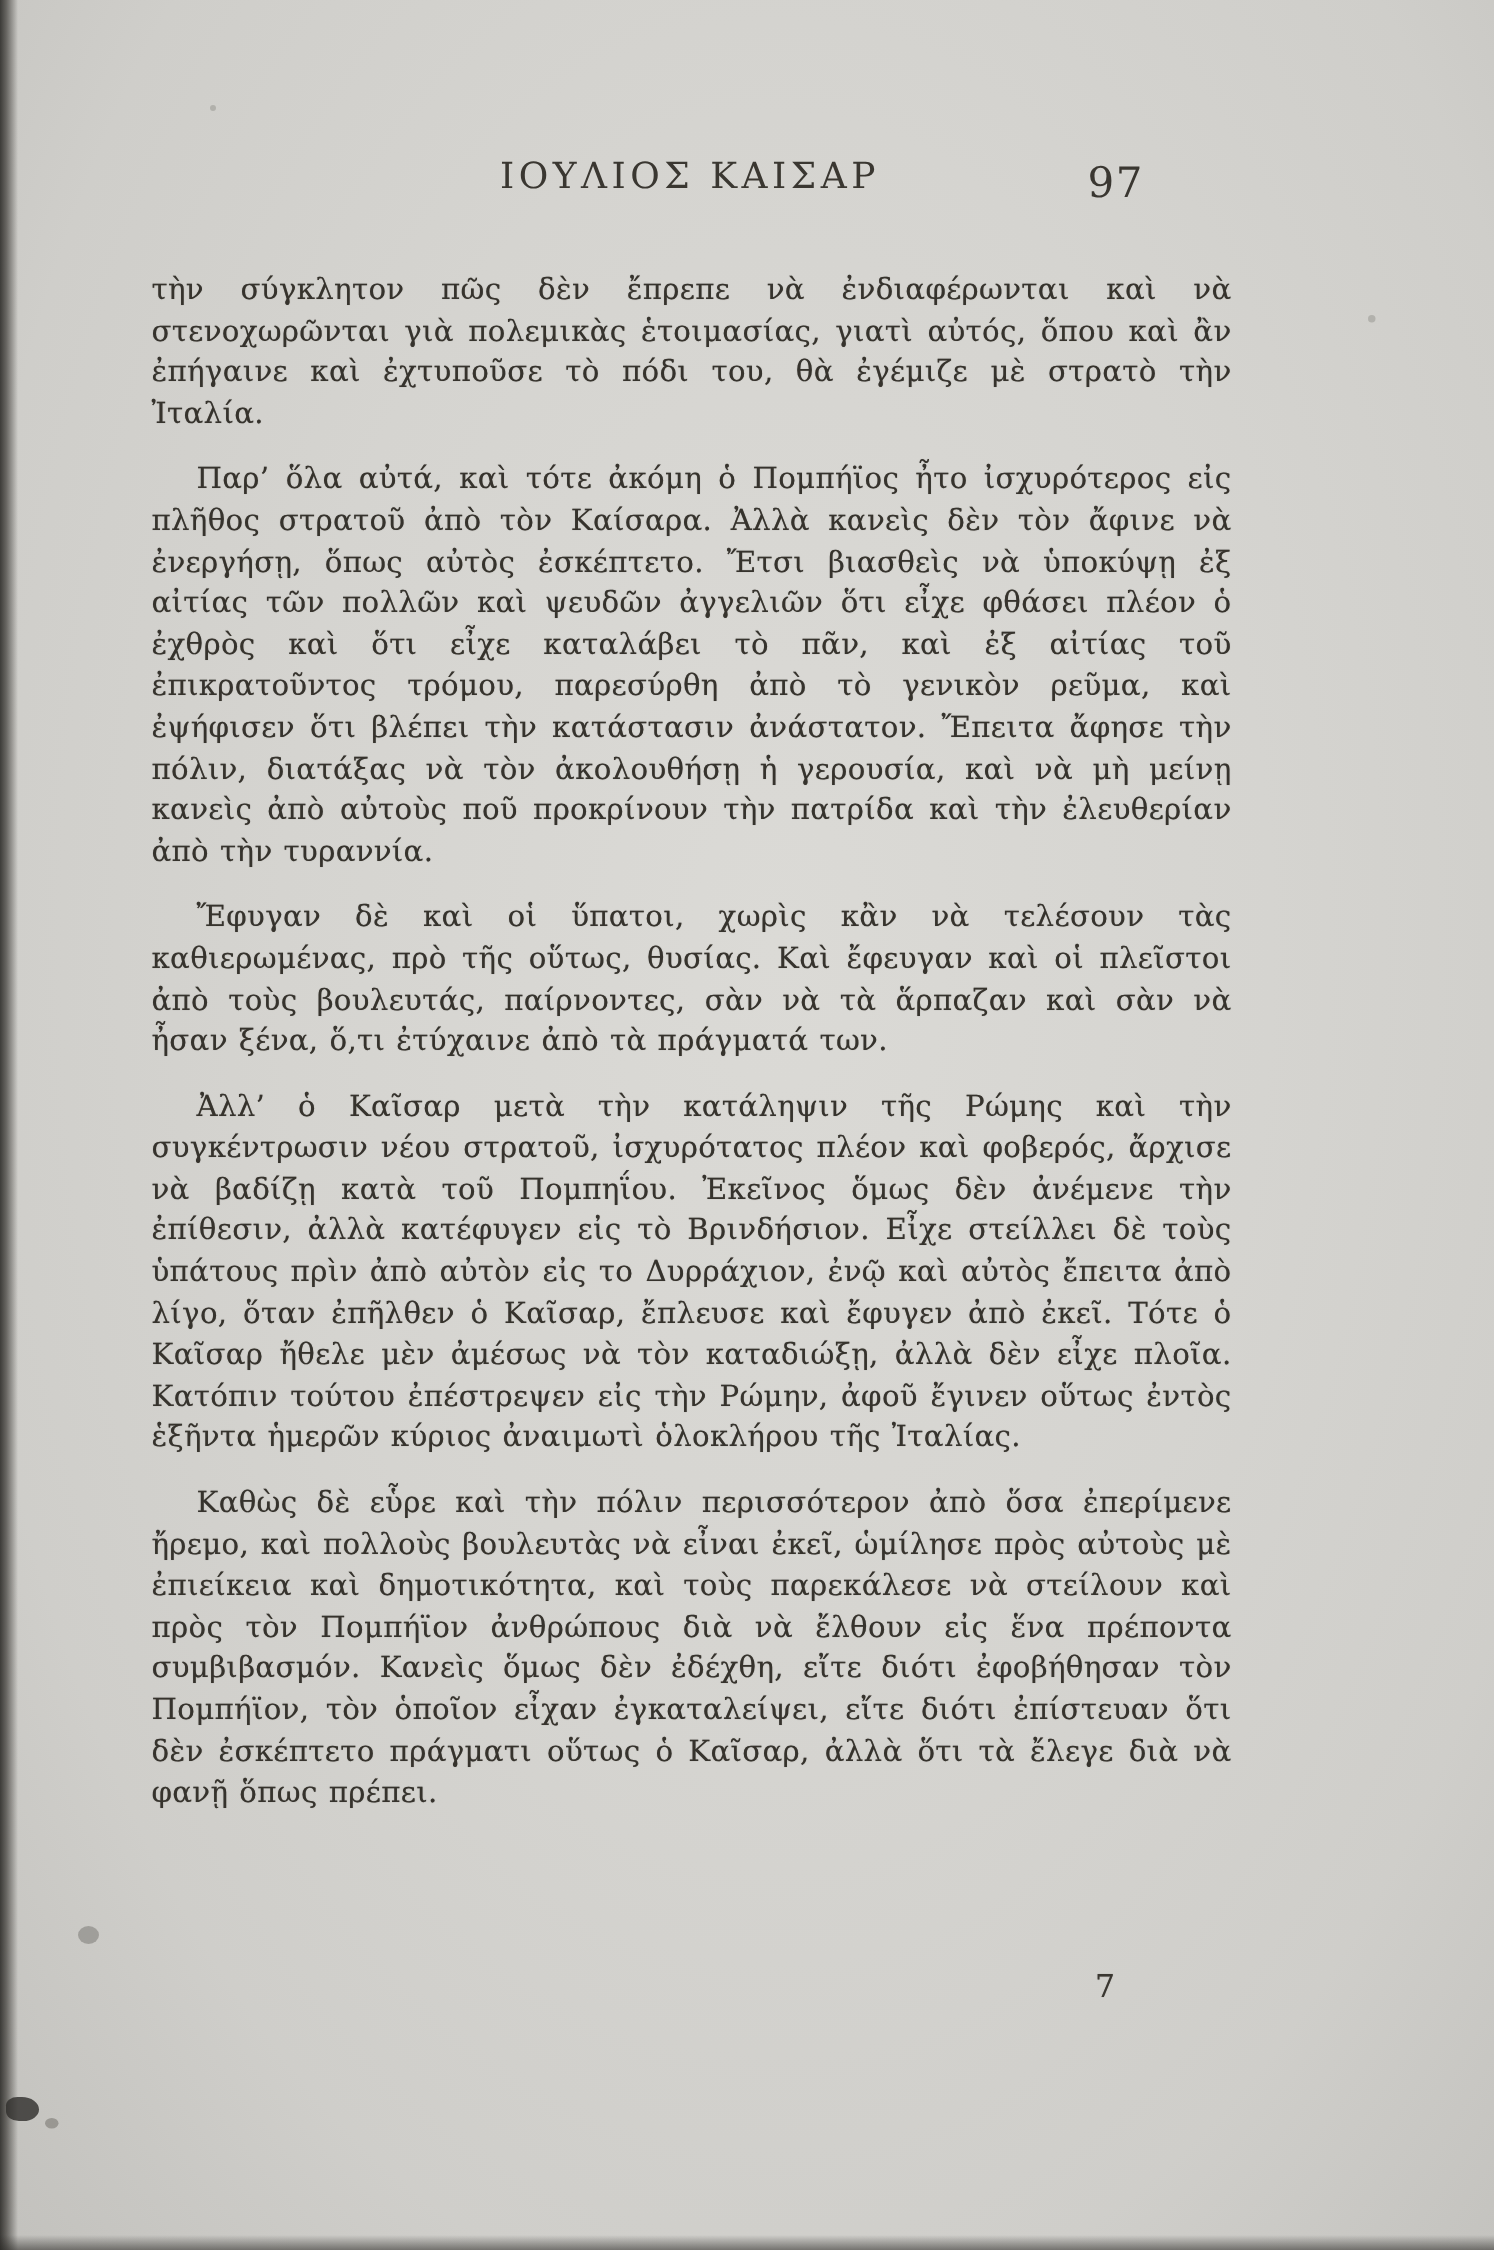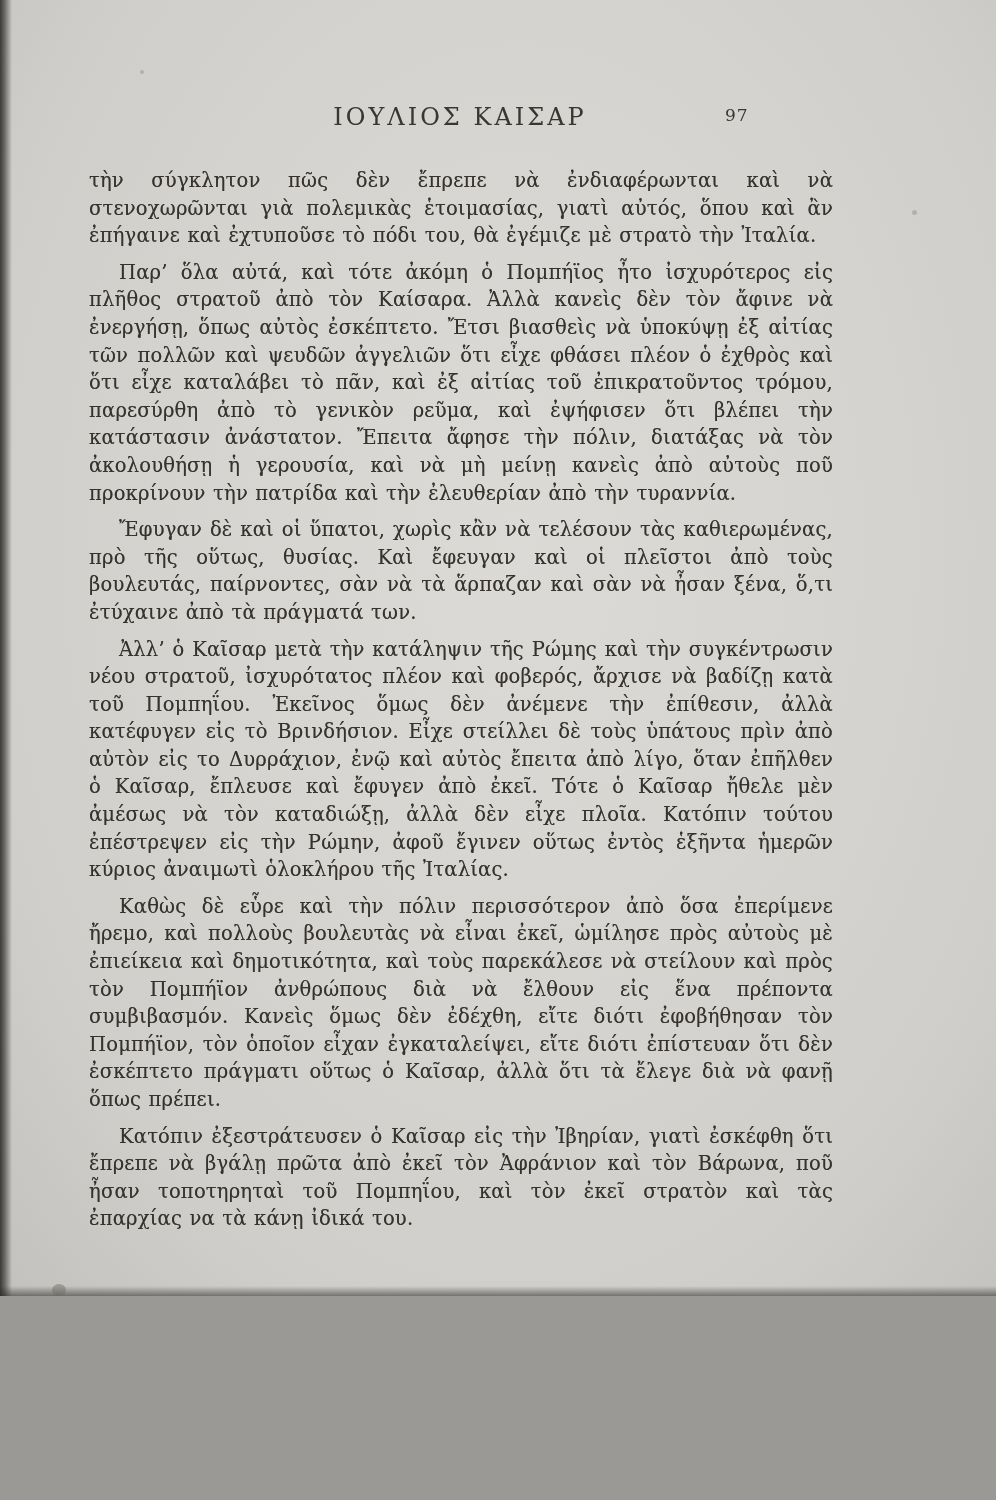--- a/index.html
+++ b/index.html
@@ -3,21 +3,21 @@
 <meta charset="utf-8">
 <style>
   html, body {
     margin: 0;
     padding: 0;
     background: #9a9996;
   }
   .scan-page {
     position: relative;
     width: 996px;
-    height: 1296px;
+    height: 1500px;
     overflow: hidden;
     background:
       radial-gradient(ellipse at 52% 42%, #dbdad6 0%, #d5d4d0 45%, #cfceca 75%, #c2c1bd 100%);
     font-family: "DejaVu Serif", "Liberation Serif", serif;
     color: #35322c;
   }
   
   .edge-left {
     position: absolute;
     left: 0; top: 0; bottom: 0;
@@ -54,33 +54,33 @@
     text-align: center;
     font-size: 24px;
     letter-spacing: 3px;
     font-weight: 400;
     color: #3a3731;
   }
   .page-number {
     position: absolute;
     left: 640px;
     top: 2px;
-    font-size: 17px;
+    font-size: 28px;
     letter-spacing: 1px;
     color: #3a3731;
   }
 
   .text-block {
     position: absolute;
     left: 85px;
     top: 163px;
     width: 752px;
   }
   .para {
-    margin: 4px;
+    margin: 16px;
     font-size: 19.5px;
     line-height: 27.6px;
     text-align: justify;
     text-indent: 30px;
     letter-spacing: 0.2px;
     word-spacing: 1px;
     color: #36332d;
     text-shadow: 0 0 0.5px rgba(54,51,45,.55);
   }
   .para + .para { margin-top: 9px; }
@@ -107,21 +107,20 @@
     <span class="running-title">ΙΟΥΛΙΟΣ ΚΑΙΣΑΡ</span>
     <span class="page-number">97</span>
   </div>
 
   <main class="text-block">
     <p class="para no-indent">τὴν σύγκλητον πῶς δὲν ἔπρεπε νὰ ἐνδιαφέρωνται καὶ νὰ στενοχωρῶνται γιὰ πολεμικὰς ἑτοιμασίας, γιατὶ αὐτός, ὅπου καὶ ἂν ἐπήγαινε καὶ ἐχτυποῦσε τὸ πόδι του, θὰ ἐγέμιζε μὲ στρατὸ τὴν Ἰταλία.</p>
     <p class="para">Παρ’ ὅλα αὐτά, καὶ τότε ἀκόμη ὁ Πομπήϊος ἦτο ἰσχυρότερος εἰς πλῆθος στρατοῦ ἀπὸ τὸν Καίσαρα. Ἀλλὰ κανεὶς δὲν τὸν ἄφινε νὰ ἐνεργήσῃ, ὅπως αὐτὸς ἐσκέπτετο. Ἔτσι βιασθεὶς νὰ ὑποκύψῃ ἐξ αἰτίας τῶν πολλῶν καὶ ψευδῶν ἀγγελιῶν ὅτι εἶχε φθάσει πλέον ὁ ἐχθρὸς καὶ ὅτι εἶχε καταλάβει τὸ πᾶν, καὶ ἐξ αἰτίας τοῦ ἐπικρατοῦντος τρόμου, παρεσύρθη ἀπὸ τὸ γενικὸν ρεῦμα, καὶ ἐψήφισεν ὅτι βλέπει τὴν κατάστασιν ἀνάστατον. Ἔπειτα ἄφησε τὴν πόλιν, διατάξας νὰ τὸν ἀκολουθήσῃ ἡ γερουσία, καὶ νὰ μὴ μείνῃ κανεὶς ἀπὸ αὐτοὺς ποῦ προκρίνουν τὴν πατρίδα καὶ τὴν ἐλευθερίαν ἀπὸ τὴν τυραννία.</p>
     <p class="para">Ἔφυγαν δὲ καὶ οἱ ὕπατοι, χωρὶς κἂν νὰ τελέσουν τὰς καθιερωμένας, πρὸ τῆς οὕτως, θυσίας. Καὶ ἔφευγαν καὶ οἱ πλεῖστοι ἀπὸ τοὺς βουλευτάς, παίρνοντες, σὰν νὰ τὰ ἅρπαζαν καὶ σὰν νὰ ἦσαν ξένα, ὅ,τι ἐτύχαινε ἀπὸ τὰ πράγματά των.</p>
     <p class="para">Ἀλλ’ ὁ Καῖσαρ μετὰ τὴν κατάληψιν τῆς Ρώμης καὶ τὴν συγκέντρωσιν νέου στρατοῦ, ἰσχυρότατος πλέον καὶ φοβερός, ἄρχισε νὰ βαδίζῃ κατὰ τοῦ Πομπηΐου. Ἐκεῖνος ὅμως δὲν ἀνέμενε τὴν ἐπίθεσιν, ἀλλὰ κατέφυγεν εἰς τὸ Βρινδήσιον. Εἶχε στείλλει δὲ τοὺς ὑπάτους πρὶν ἀπὸ αὐτὸν εἰς το Δυρράχιον, ἐνῷ καὶ αὐτὸς ἔπειτα ἀπὸ λίγο, ὅταν ἐπῆλθεν ὁ Καῖσαρ, ἔπλευσε καὶ ἔφυγεν ἀπὸ ἐκεῖ. Τότε ὁ Καῖσαρ ἤθελε μὲν ἀμέσως νὰ τὸν καταδιώξῃ, ἀλλὰ δὲν εἶχε πλοῖα. Κατόπιν τούτου ἐπέστρεψεν εἰς τὴν Ρώμην, ἀφοῦ ἔγινεν οὕτως ἐντὸς ἑξῆντα ἡμερῶν κύριος ἀναιμωτὶ ὁλοκλήρου τῆς Ἰταλίας.</p>
     <p class="para">Καθὼς δὲ εὗρε καὶ τὴν πόλιν περισσότερον ἀπὸ ὅσα ἐπερίμενε ἤρεμο, καὶ πολλοὺς βουλευτὰς νὰ εἶναι ἐκεῖ, ὡμίλησε πρὸς αὐτοὺς μὲ ἐπιείκεια καὶ δημοτικότητα, καὶ τοὺς παρεκάλεσε νὰ στείλουν καὶ πρὸς τὸν Πομπήϊον ἀνθρώπους διὰ νὰ ἔλθουν εἰς ἕνα πρέποντα συμβιβασμόν. Κανεὶς ὅμως δὲν ἐδέχθη, εἴτε διότι ἐφοβήθησαν τὸν Πομπήϊον, τὸν ὁποῖον εἶχαν ἐγκαταλείψει, εἴτε διότι ἐπίστευαν ὅτι δὲν ἐσκέπτετο πράγματι οὕτως ὁ Καῖσαρ, ἀλλὰ ὅτι τὰ ἔλεγε διὰ νὰ φανῇ ὅπως πρέπει.</p>
-    <p class="para">Κατόπιν ἐξεστράτευσεν ὁ Καῖσαρ εἰς τὴν Ἰβηρίαν, γιατὶ ἐσκέφθη ὅτι ἔπρεπε νὰ βγάλῃ πρῶτα ἀπὸ ἐκεῖ τὸν Ἀφράνιον καὶ τὸν Βάρωνα, ποῦ ἦσαν τοποτηρηταὶ τοῦ Πομπηΐου, καὶ τὸν ἐκεῖ στρατὸν καὶ τὰς ἐπαρχίας να τὰ κάνῃ ἰδικά του.</p>
   </main>
 
   <div class="footer-sig">7</div>
 
   <div class="speck s1"></div>
   <div class="speck s2"></div>
   <div class="speck s3"></div>
   <div class="speck s4"></div>
   <div class="speck s5"></div>
 

